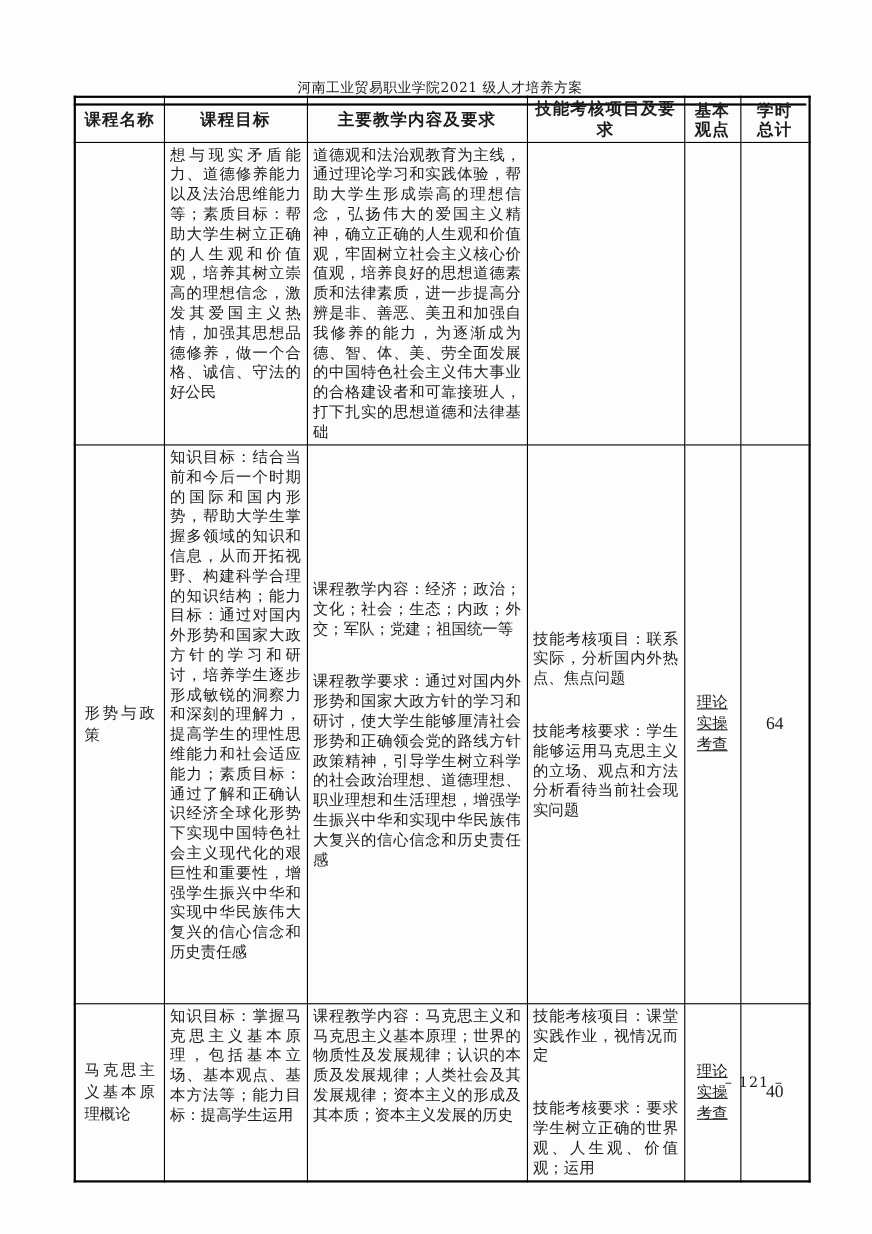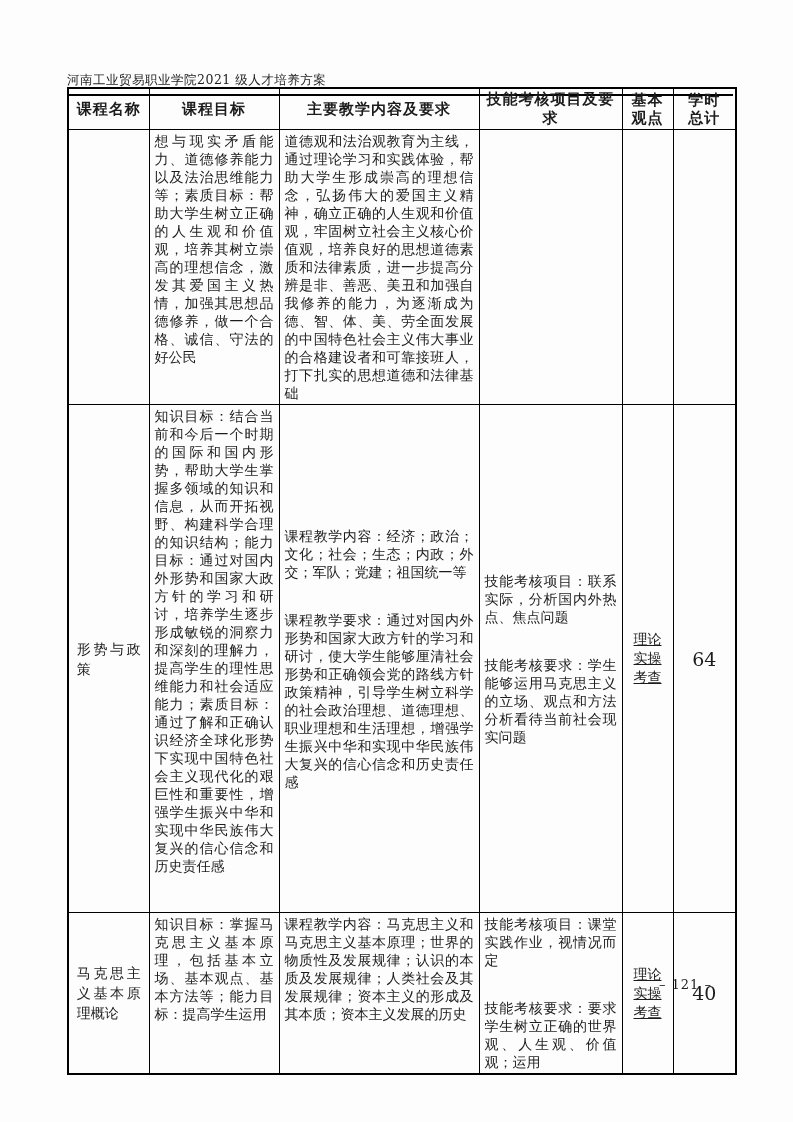--- a/index.html
+++ b/index.html
@@ -6,21 +6,21 @@
   body {
     width: 793px; height: 1122px;
     background: #fdfdfd;
     color: #1c1c1c;
     font-family: "DejaVu Serif", "Liberation Serif", serif;
     position: relative;
     overflow: hidden;
   }
   .page-header {
     position: absolute; left: 67px; top: 72px; width: 666px;
-    display: flex; justify-content: flex-start; align-items: flex-end;
+    display: flex; justify-content: center; align-items: flex-end;
     font-size: 12.5px; letter-spacing: 0.5px;
     border-bottom: 2px solid #000; padding-bottom: 5px;
   }
   table.course-table {
     position: absolute; left: 67px; top: 87px; width: 668px;
     border-collapse: collapse; table-layout: fixed;
     border: 2px solid #000;
   }
   .course-table th, .course-table td { border: 1px solid #000; }
   .course-table th {
@@ -42,21 +42,21 @@
   td.v-mid { vertical-align: middle; }
   td.c-name, td.c-method, td.c-hours { vertical-align: middle; text-align: center; }
   .name-block {
     width: 64px; margin: 0 auto; text-align: justify; text-justify: inter-character;
     line-height: 20px; font-size: 14px;
   }
   .method-block {
     width: 30px; margin: 0 auto; text-align: center; line-height: 19px; font-size: 14px; text-decoration: underline;
   }
   .narrow-head { width: 32px; margin: 0 auto; line-height: 18px; }
-  td.c-hours { font-size: 19px; }
+  td.c-hours { font-size: 16px; font-family: Liberation Serif, serif; }
   .page-footer {
     position: absolute; top: 977px; left: 67px; width: 645px;
     text-align: right; font-size: 13px; letter-spacing: 1px;
   }
 </style>
 </head>
 <body>
 
 <div class="page-header">
   <span>河南工业贸易职业学院</span>

